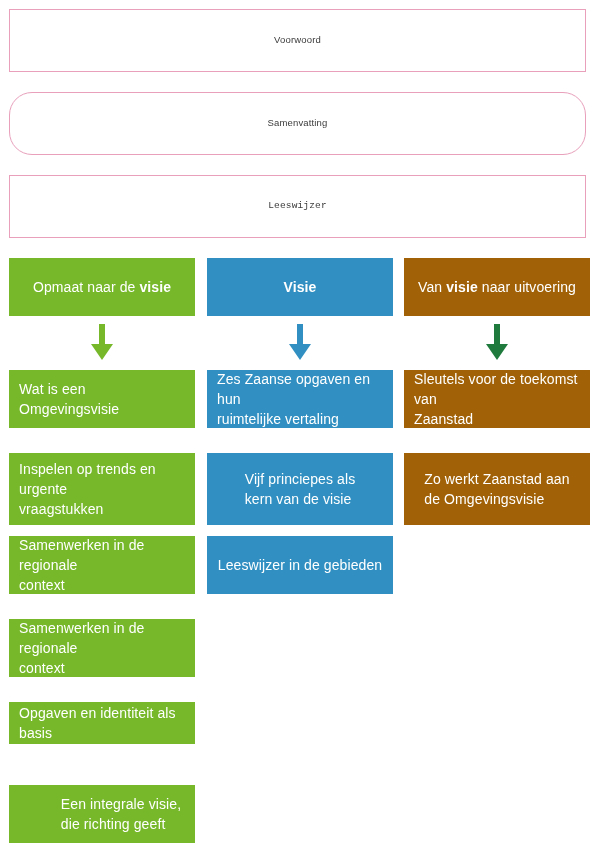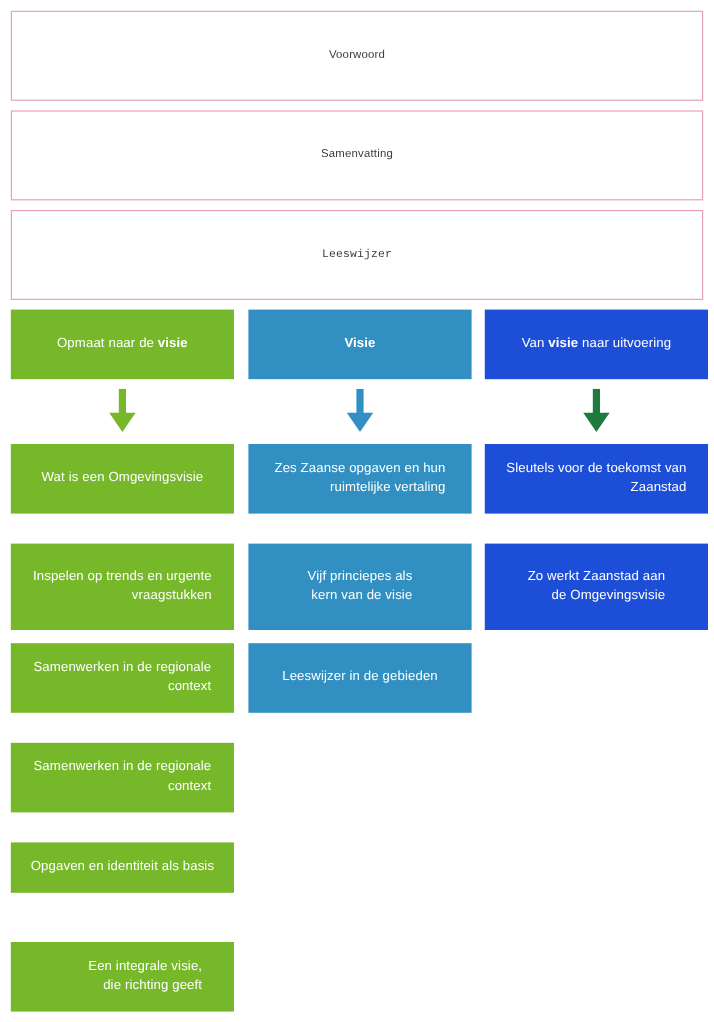--- a/index.html
+++ b/index.html
@@ -13,37 +13,37 @@
     position: relative;
     font-family: "Liberation Sans", sans-serif;
     overflow: hidden;
   }
 
   
   .outline-box {
     position: absolute;
     left: 9px;
     width: 577px;
-    height: 75px;
+    height: 63px;
     box-sizing: border-box;
     border: 1.4px solid #e8a0bb;
     background: #ffffff;
     display: flex;
     align-items: center;
     justify-content: center;
   }
   .outline-box .label {
     font-size: 9.5px;
     color: #3b3b3b;
     letter-spacing: 0.15px;
     text-align: center;
     line-height: 1.3;
   }
   #outline-0 { top: 9px; }
-  #outline-1 { top: 92px; }
+  #outline-1 { top: 92px; border-radius: 23px; }
   #outline-2 { top: 175px; font-family: Liberation Mono, monospace; }
 
   
   .col {
     position: absolute;
     width: 186px;
   }
   #col-0 { left: 9px; }
   #col-1 { left: 207px; }
   #col-2 { left: 404px; }
@@ -53,40 +53,40 @@
     position: absolute;
     left: 0;
     width: 186px;
     box-sizing: border-box;
     display: flex;
     align-items: center;
     justify-content: center;
     padding: 4px 10px;
   }
   .fill-box .label {
-    font-size: 11px;
+    font-size: 14px;
     color: #ffffff;
-    text-align: right;
+    text-align: left;
     line-height: 1.45;
     letter-spacing: 0.1px;
     white-space: pre-line;
   }
   .fill-box .label b { font-weight: 700; }
 
   .head-box { top: 0px;   height: 58px; }
   .row-0    { top: 112px; height: 58px; }
   .row-1    { top: 195px; height: 72px; }
   .row-2    { top: 278px; height: 58px; }
   .row-3    { top: 361px; height: 58px; }
   .row-4    { top: 444px; height: 42px; }
   .row-5    { top: 527px; height: 58px; padding-left: 48px; }
 
   .c-green  { background: #76b82a; }
   .c-blue   { background: #3190c1; }
-  .c-dgreen { background: #1d4ed8; }
+  .c-dgreen { background: #a16207; }
 
   
   .arrow {
     position: absolute;
     top: 66px;
     left: 50%;
     transform: translateX(-50%);
     width: 26px;
     height: 38px;
   }

